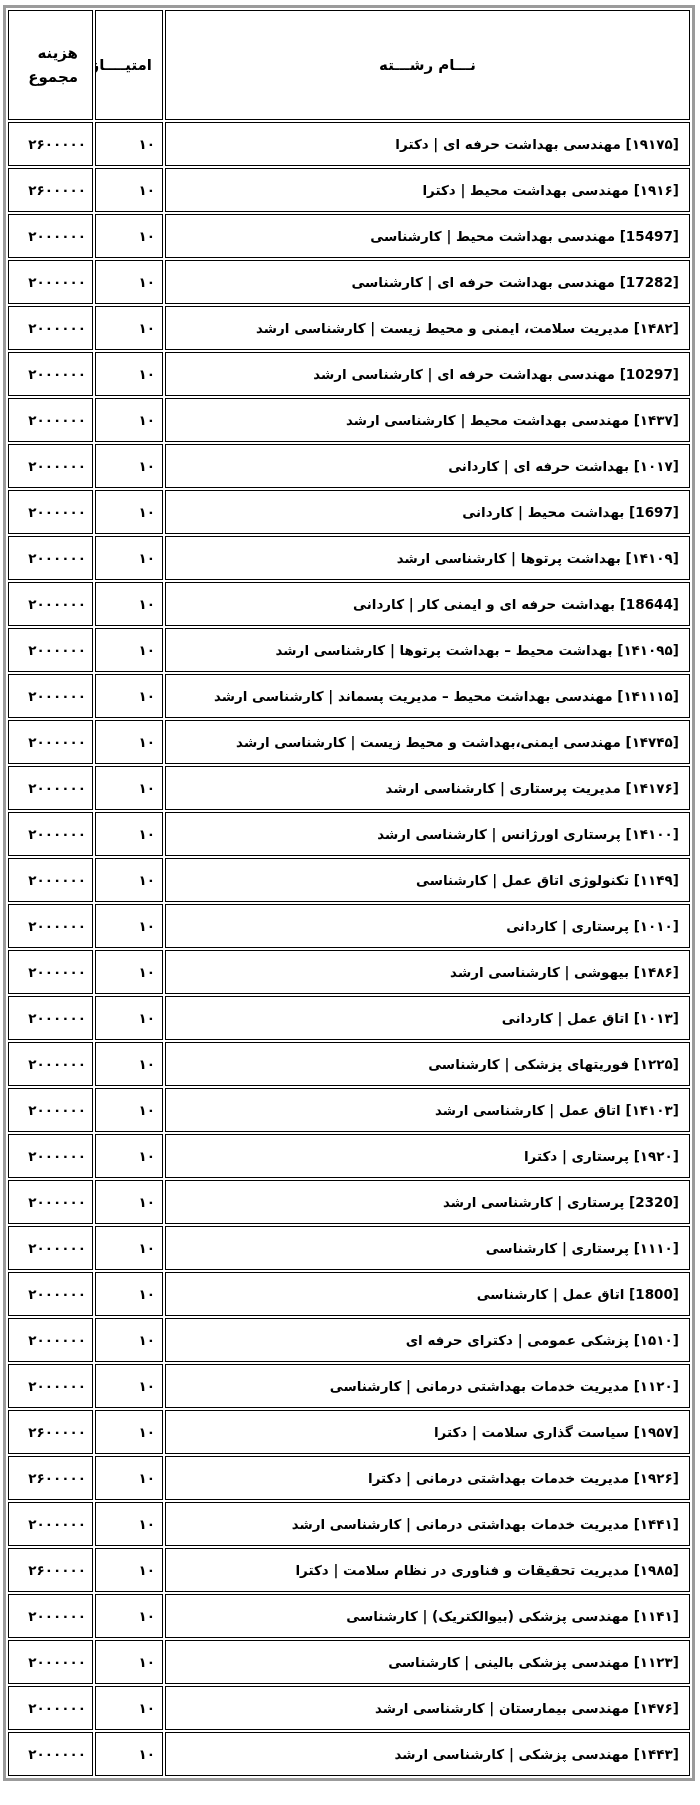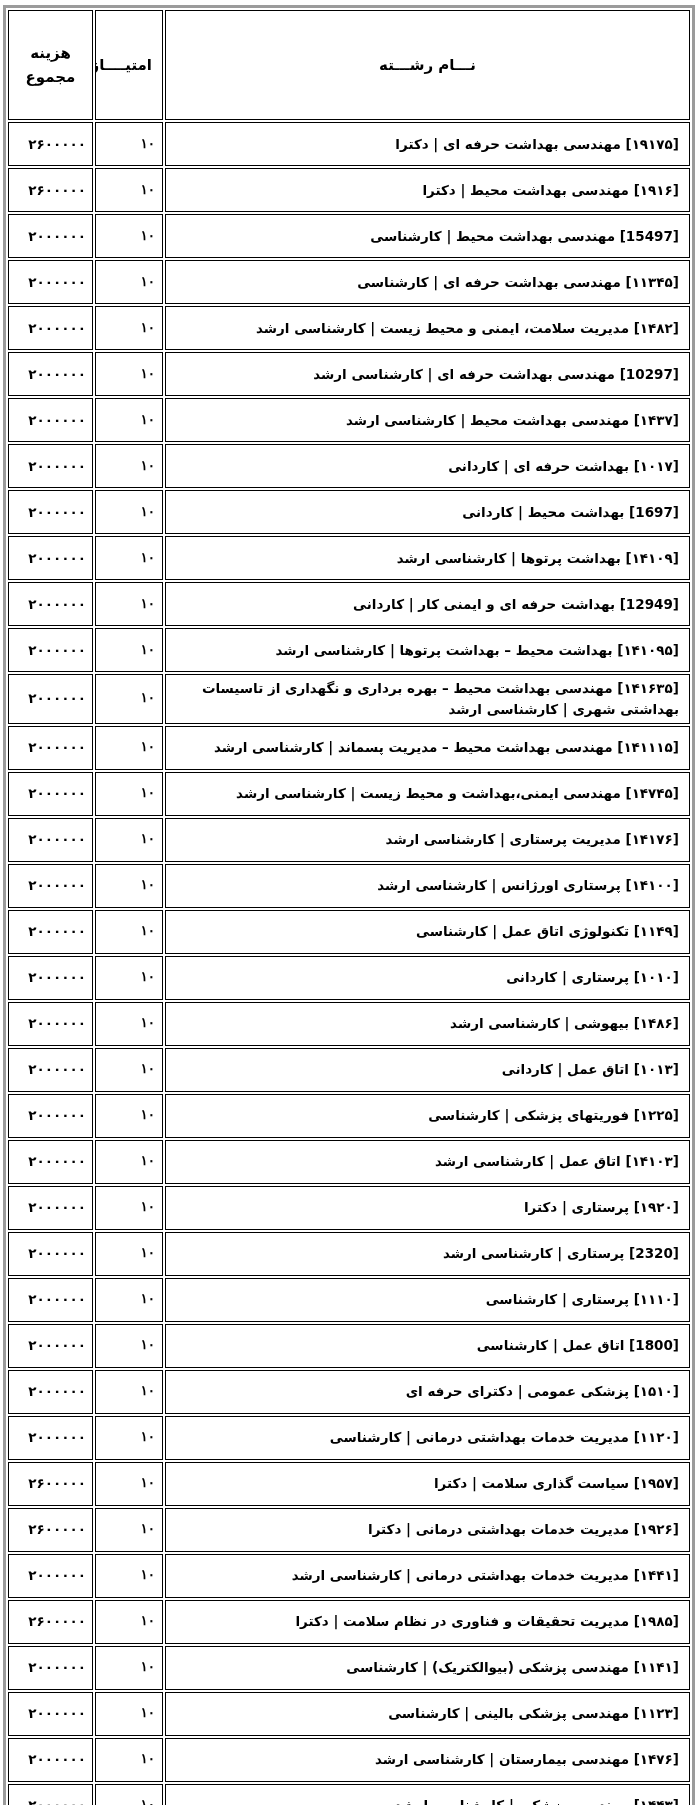--- a/index.html
+++ b/index.html
@@ -39,30 +39,30 @@
     overflow: hidden;
   }
   thead th {
     height: 80px;
     font-size: 15px;
     text-align: center;
     vertical-align: middle;
     padding: 10px 10px;
     line-height: 1.6;
   }
-  thead th.cost-head { padding: 14px 14px; }
+  thead th.cost-head { padding: 14px 14px; text-align: right; }
   tbody td {
     height: 36px;
     font-size: 13.5px;
     vertical-align: middle;
     text-align: right;
     line-height: 1.55;
   }
   td.name-cell  { padding: 3px 10px 3px 7px; }
-  td.score-cell { padding: 3px 7px 3px 4px; font-family: Liberation Serif, serif; }
+  td.score-cell { padding: 3px 7px 3px 4px; }
   td.cost-cell  { padding: 3px 6px 3px 0; }
 </style>
 </head>
 <body>
 
 <div class="page">
   <table class="fields-table" dir="rtl">
     <colgroup>
       <col class="col-name">
       <col class="col-score">
@@ -88,21 +88,21 @@
     <td class="cost-cell">۲۶۰۰۰۰۰</td>
   </tr>
 
   <tr>
     <td class="name-cell">[15497] مهندسی بهداشت محیط | کارشناسی</td>
     <td class="score-cell">۱۰</td>
     <td class="cost-cell">۲۰۰۰۰۰۰</td>
   </tr>
 
   <tr>
-    <td class="name-cell">[۱۱۳۴۵] مهندسی بهداشت حرفه ای | کارشناسی</td>
+    <td class="name-cell">[17282] مهندسی بهداشت حرفه ای | کارشناسی</td>
     <td class="score-cell">۱۰</td>
     <td class="cost-cell">۲۰۰۰۰۰۰</td>
   </tr>
 
   <tr>
     <td class="name-cell">[۱۴۸۲] مدیریت سلامت، ایمنی و محیط زیست | کارشناسی ارشد</td>
     <td class="score-cell">۱۰</td>
     <td class="cost-cell">۲۰۰۰۰۰۰</td>
   </tr>
 
@@ -130,36 +130,31 @@
     <td class="cost-cell">۲۰۰۰۰۰۰</td>
   </tr>
 
   <tr>
     <td class="name-cell">[۱۴۱۰۹] بهداشت پرتوها | کارشناسی ارشد</td>
     <td class="score-cell">۱۰</td>
     <td class="cost-cell">۲۰۰۰۰۰۰</td>
   </tr>
 
   <tr>
-    <td class="name-cell">[12949] بهداشت حرفه ای و ایمنی کار | کاردانی</td>
+    <td class="name-cell">[18644] بهداشت حرفه ای و ایمنی کار | کاردانی</td>
     <td class="score-cell">۱۰</td>
     <td class="cost-cell">۲۰۰۰۰۰۰</td>
   </tr>
 
   <tr>
     <td class="name-cell">[۱۴۱۰۹۵] بهداشت محیط – بهداشت پرتوها | کارشناسی ارشد</td>
     <td class="score-cell">۱۰</td>
     <td class="cost-cell">۲۰۰۰۰۰۰</td>
   </tr>
 
-  <tr>
-    <td class="name-cell">[۱۴۱۶۳۵] مهندسی بهداشت محیط – بهره برداری و نگهداری از تاسیسات بهداشتی شهری | کارشناسی ارشد</td>
-    <td class="score-cell">۱۰</td>
-    <td class="cost-cell">۲۰۰۰۰۰۰</td>
-  </tr>
 
   <tr>
     <td class="name-cell">[۱۴۱۱۱۵] مهندسی بهداشت محیط – مدیریت پسماند | کارشناسی ارشد</td>
     <td class="score-cell">۱۰</td>
     <td class="cost-cell">۲۰۰۰۰۰۰</td>
   </tr>
 
   <tr>
     <td class="name-cell">[۱۴۷۴۵] مهندسی ایمنی،بهداشت و محیط زیست | کارشناسی ارشد</td>
     <td class="score-cell">۱۰</td>

